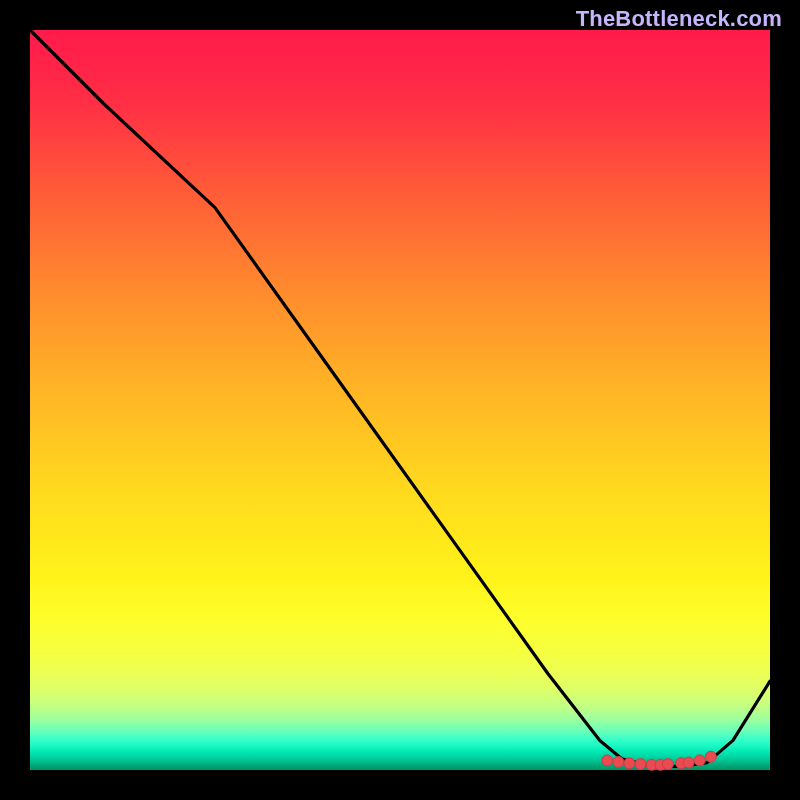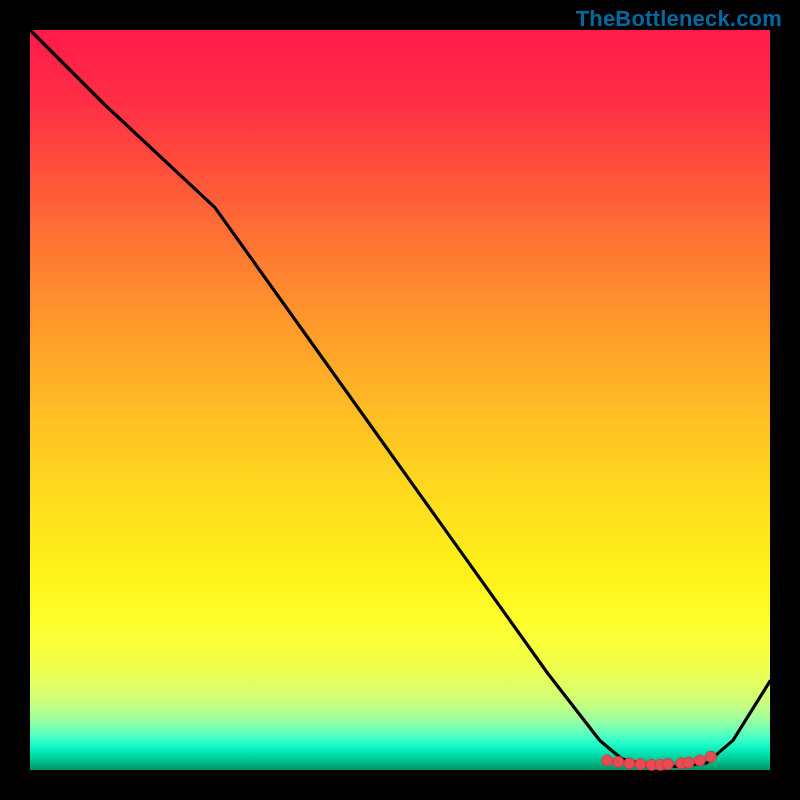--- a/index.html
+++ b/index.html
@@ -10,21 +10,21 @@
     height: 800px;
     background: #000;
   }
   .attribution {
     position: absolute;
     top: 6px;
     right: 18px;
     font-family: Arial, Helvetica, sans-serif;
     font-size: 22px;
     font-weight: bold;
-    color: #0369a1;
+    color: #c4b5fd;
     letter-spacing: 0.2px;
   }
   .plot {
     position: absolute;
     left: 30px;
     top: 30px;
     width: 740px;
     height: 740px;
     background: linear-gradient(
       to bottom,

